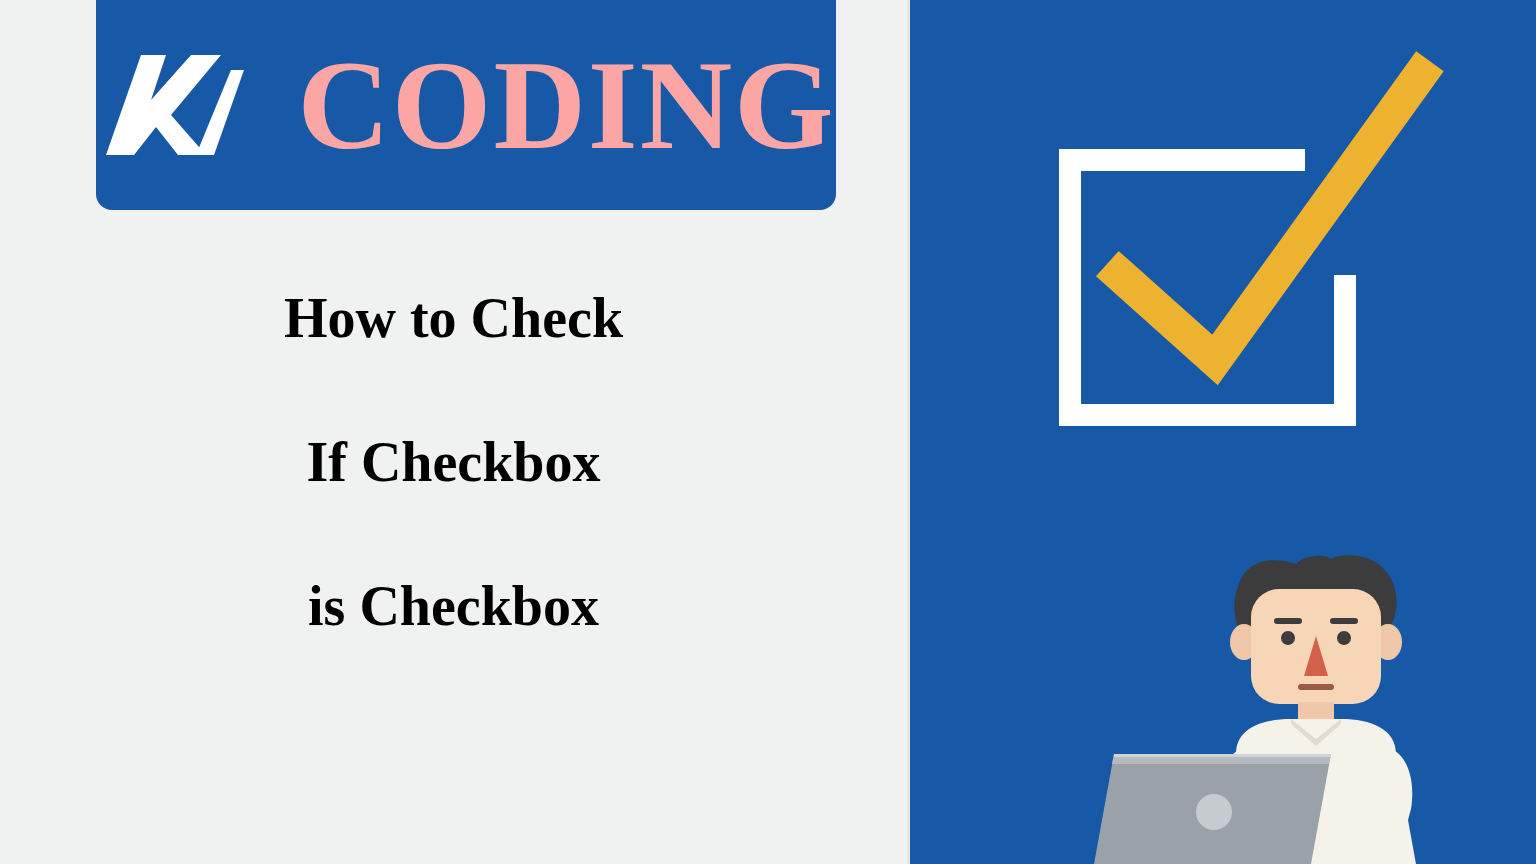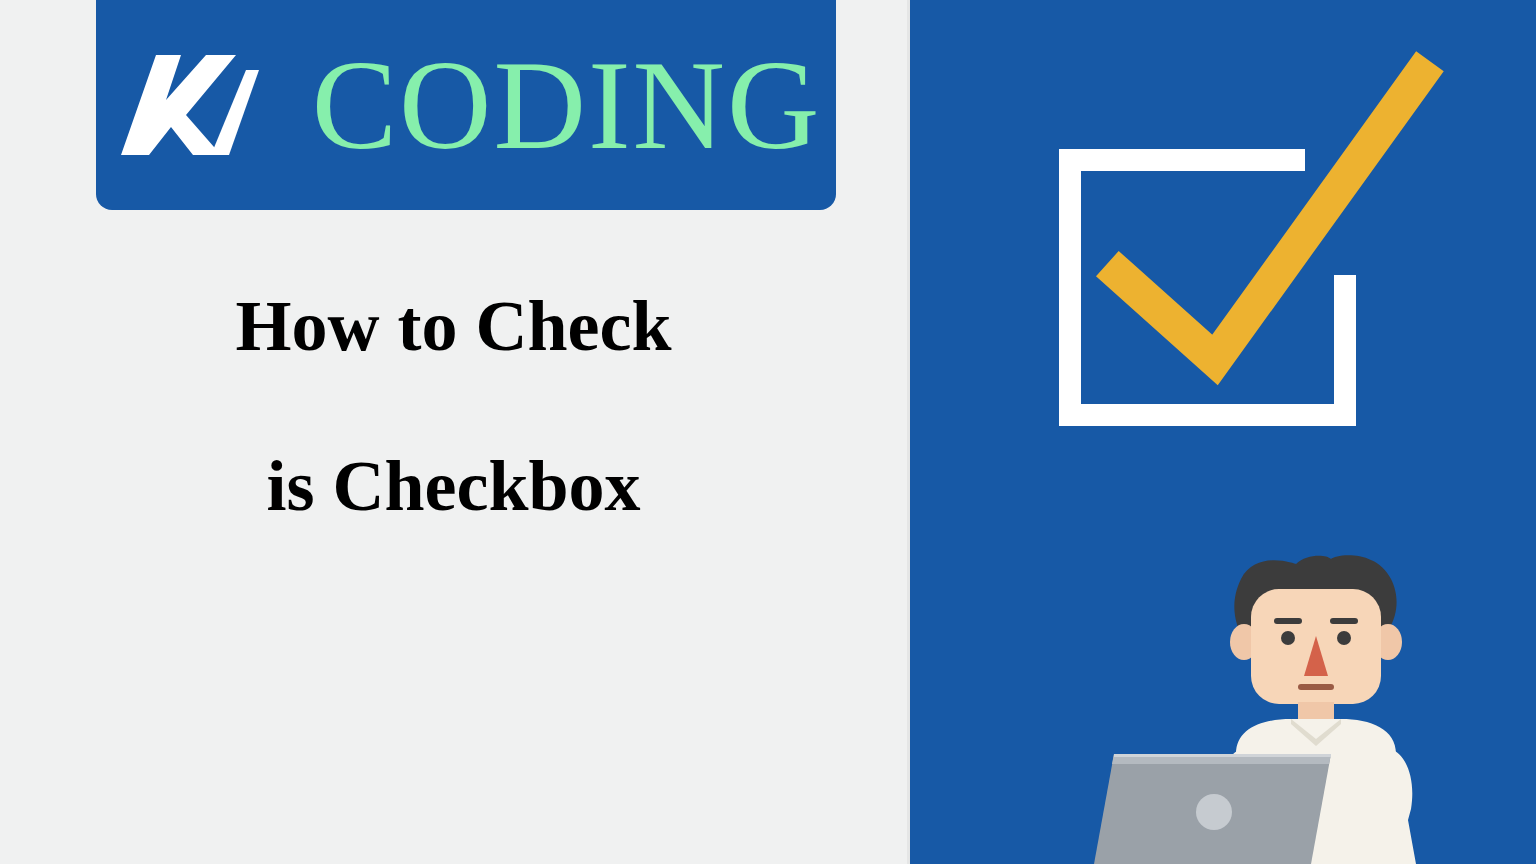--- a/index.html
+++ b/index.html
@@ -38,40 +38,40 @@
     justify-content: center;
     gap: 8px;
     padding: 0 24px;
   }
   .logo-mark {
     width: 150px;
     height: 120px;
     flex: 0 0 auto;
   }
   .logo-text {
-    color: #86efac;
+    color: #fca5a5;
     font-family: 'Times New Roman', Times, serif;
-    font-weight: 400;
+    font-weight: 700;
     font-size: 128px;
     letter-spacing: 2px;
     line-height: 1;
     margin-left: 43px;
   }
   .title-block {
     position: absolute;
     top: 290px;
     left: 0;
     width: 100%;
     text-align: center;
   }
   .title-line {
     color: #000;
     font-family: 'Times New Roman', Times, serif;
     font-weight: 700;
-    font-size: 72px;
+    font-size: 56px;
     line-height: 1;
     margin-bottom: 88px;
   }
   .checkbox-graphic {
     position: absolute;
     top: 50px;
     left: 115px;
     width: 420px;
     height: 380px;
   }
@@ -91,20 +91,21 @@
     <svg class="logo-mark" viewBox="0 0 150 120">
 
       <path d="M 10 110 L 45 10 L 70 10 L 55 55 L 95 10 L 125 10 L 75 70 L 110 110 L 82 110 L 60 82 L 38 110 Z" fill="#fff"></path>
       <path d="M 100 110 L 135 25 L 148 25 L 118 110 Z" fill="#fff"></path>
     </svg>
     <div class="logo-text">CODING</div>
   </div>
 
   <div class="title-block">
     <div class="title-line">How to Check</div>
+    <div class="title-line">If Checkbox</div>
     <div class="title-line">is Checkbox</div>
   </div>
 </div>
 
 <div class="right-panel">
 
   <svg class="checkbox-graphic" viewBox="0 0 420 380">
 
     <path d="M 280 110 L 45 110 L 45 365 L 320 365 L 320 225" fill="none" stroke="#fff" stroke-width="22"></path>
 

